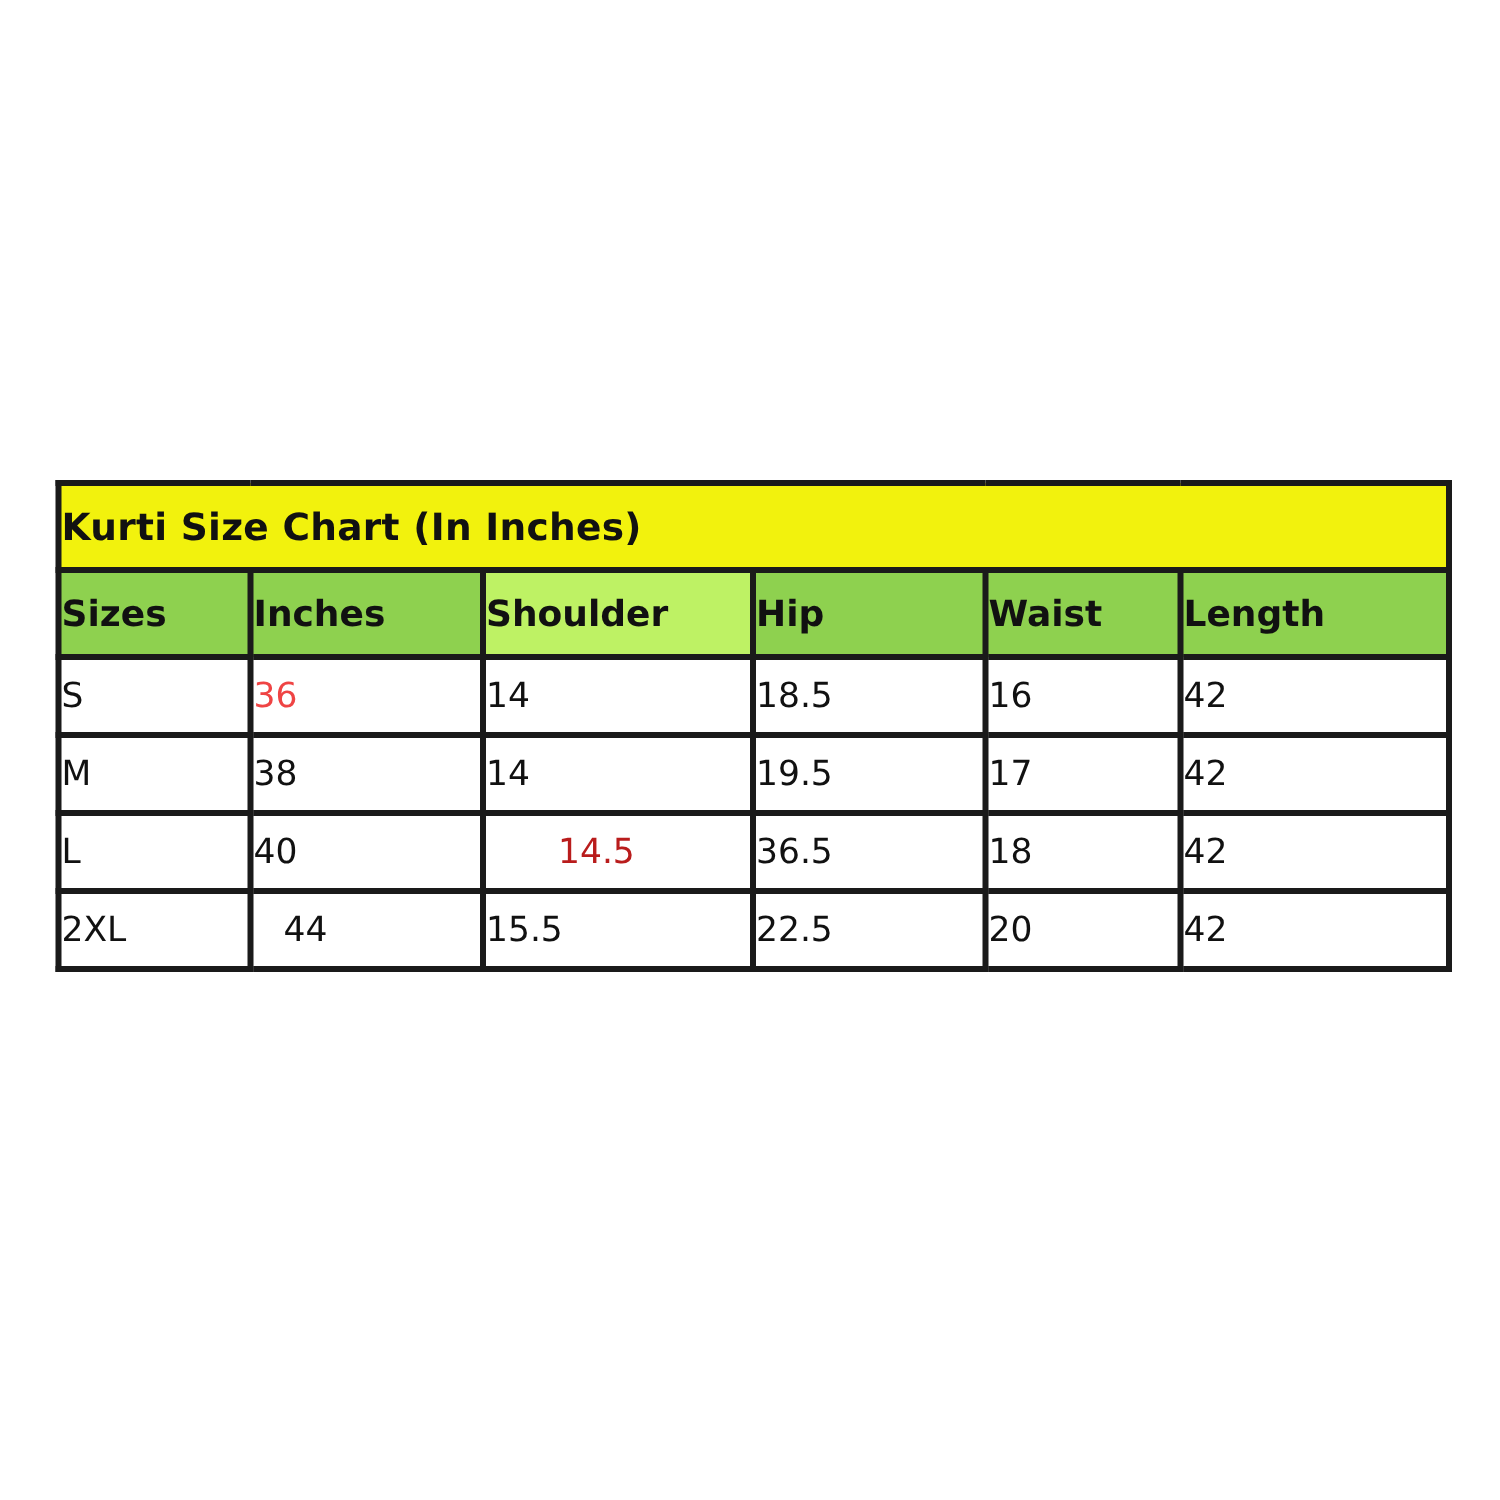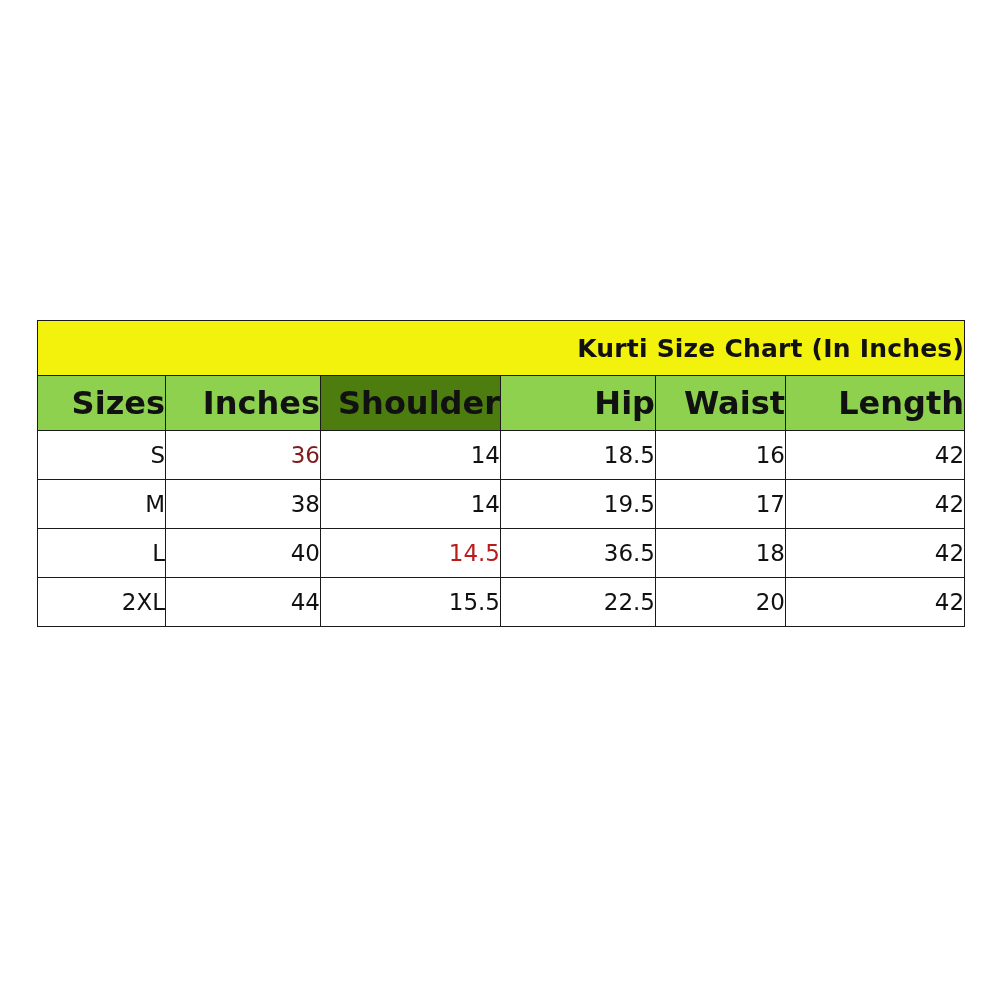--- a/index.html
+++ b/index.html
@@ -20,35 +20,35 @@
     top: 320px;
     width: 927px;
   }
   table.size-chart {
     border-collapse: collapse;
     width: 100%;
     table-layout: fixed;
   }
   table.size-chart td,
   table.size-chart th {
-    border: 1px solid #0369a1;
-    text-align: right;
+    border: 4px solid #0369a1;
+    text-align: left;
     vertical-align: middle;
     color: #111111;
     font-weight: bold;
     padding: 0;
   }
   tr.chart-title-row td {
     height: 54px;
     font-size: 25px;
     letter-spacing: 0.2px;
   }
   tr.chart-header-row th {
     height: 54px;
-    font-size: 32px;
+    font-size: 24px;
   }
   tr.chart-body-row td {
     height: 48px;
     font-size: 23px;
     font-weight: normal;
     background: #ffffff;
   }
   
   col.c0 { width: 128px; }
   col.c1 { width: 155px; }
@@ -70,29 +70,29 @@
         <col class="c4">
         <col class="c5">
     </colgroup>
     <tbody>
       <tr class="chart-title-row">
         <td colspan="6" style="background: rgb(242, 242, 13); border-color: rgb(26, 26, 26); color: rgb(17, 17, 17);">Kurti Size Chart (In Inches)</td>
       </tr>
       <tr class="chart-header-row">
         <th style="background: rgb(142, 209, 79); border-color: rgb(26, 26, 26); color: rgb(17, 17, 17);">Sizes</th>
         <th style="background: rgb(142, 209, 79); border-color: rgb(26, 26, 26); color: rgb(17, 17, 17);">Inches</th>
-        <th style="background: #4d7c0f; border-color: rgb(26, 26, 26); color: rgb(17, 17, 17);">Shoulder</th>
+        <th style="background: #bef264; border-color: rgb(26, 26, 26); color: rgb(17, 17, 17);">Shoulder</th>
         <th style="background: rgb(142, 209, 79); border-color: rgb(26, 26, 26); color: rgb(17, 17, 17);">Hip</th>
         <th style="background: rgb(142, 209, 79); border-color: rgb(26, 26, 26); color: rgb(17, 17, 17);">Waist</th>
         <th style="background: rgb(142, 209, 79); border-color: rgb(26, 26, 26); color: rgb(17, 17, 17);">Length</th>
       </tr>
 
       <tr class="chart-body-row">
         <td style="border-color: rgb(26, 26, 26); color: rgb(17, 17, 17);">S</td>
-        <td style="border-color: rgb(26, 26, 26); color: #7f1d1d;">36</td>
+        <td style="border-color: rgb(26, 26, 26); color: #ef4444;">36</td>
         <td style="border-color: rgb(26, 26, 26); color: rgb(17, 17, 17);">14</td>
         <td style="border-color: rgb(26, 26, 26); color: rgb(17, 17, 17);">18.5</td>
         <td style="border-color: rgb(26, 26, 26); color: rgb(17, 17, 17);">16</td>
         <td style="border-color: rgb(26, 26, 26); color: rgb(17, 17, 17);">42</td>
       </tr>
       <tr class="chart-body-row">
         <td style="border-color: rgb(26, 26, 26); color: rgb(17, 17, 17);">M</td>
         <td style="border-color: rgb(26, 26, 26); color: rgb(17, 17, 17);">38</td>
         <td style="border-color: rgb(26, 26, 26); color: rgb(17, 17, 17);">14</td>
         <td style="border-color: rgb(26, 26, 26); color: rgb(17, 17, 17);">19.5</td>

